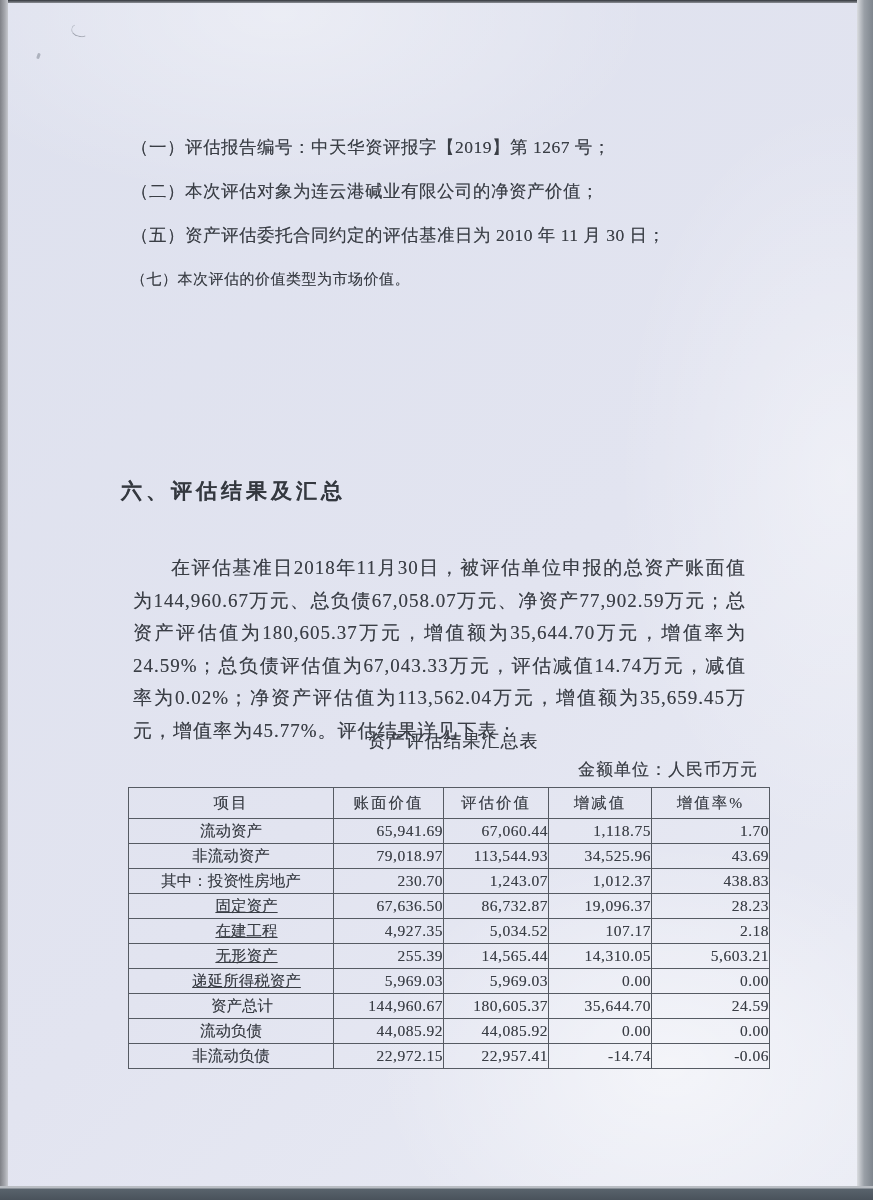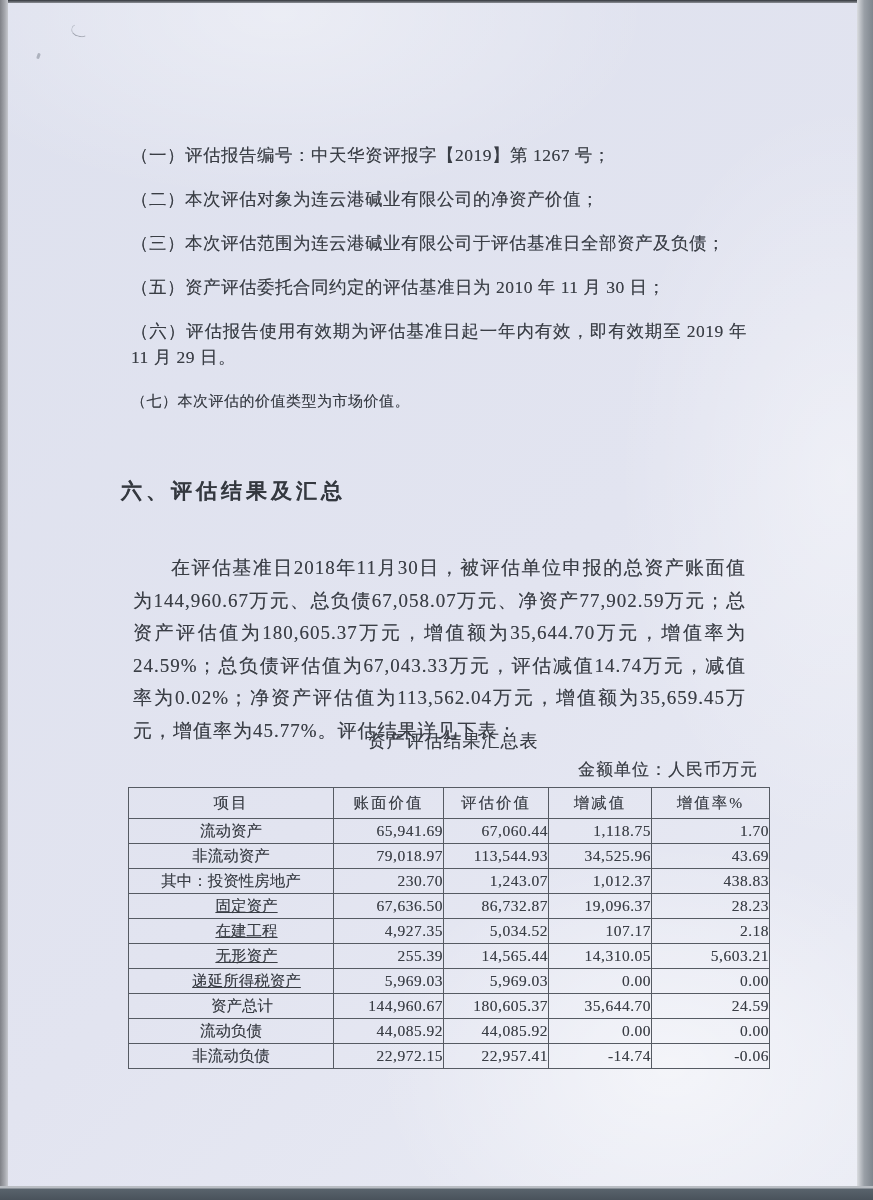--- a/index.html
+++ b/index.html
@@ -28,21 +28,21 @@
   }
   .artifact-curl{position:absolute;left:64px;top:22px;width:16px;height:11px;
     border:1.6px solid transparent;
     border-bottom-color:rgba(100,106,118,.5);border-left-color:rgba(100,106,118,.3);
     border-radius:50%;transform:rotate(14deg);}
   .artifact-dot{position:absolute;left:30px;top:51px;width:3px;height:6px;
     background:rgba(96,102,114,.4);transform:rotate(20deg);border-radius:2px;}
   
   .txt{color:#3a3e45;text-shadow:0 0 .6px rgba(62,66,76,.55);}
   .items{position:absolute;left:131px;top:126px;width:616px;}
-  .doc-item{margin:16px 0 18px 0;font-size:17.5px;line-height:26px;
+  .doc-item{margin:8px 0 18px 0;font-size:17.5px;line-height:26px;
     text-align:justify;letter-spacing:.5px;}
   .doc-item-small{font-size:15px;margin-top:4px;}
   .section-heading{position:absolute;left:121px;top:477px;margin:0;
     font-size:21px;font-weight:bold;letter-spacing:4px;color:#34383f;}
   .summary-paragraph{position:absolute;left:133px;top:552px;width:613px;margin:0;
     font-size:19px;line-height:32.6px;text-align:justify;
     text-indent:2em;letter-spacing:1px;}
   .table-title{position:absolute;left:147px;top:729px;width:612px;margin:0;
     font-size:18px;text-align:center;letter-spacing:1px;}
   .unit-note{position:absolute;left:148px;top:758px;width:610px;margin:0;
@@ -66,23 +66,21 @@
 <body>
 
 <div class="paper">
   <div class="artifact-curl"></div>
   <div class="artifact-dot"></div>
 </div>
 
 <div class="items txt">
   <p class="doc-item">（一）评估报告编号：中天华资评报字【2019】第 1267 号；</p>
   <p class="doc-item">（二）本次评估对象为连云港碱业有限公司的净资产价值；</p>
-  <p class="doc-item">（三）本次评估范围为连云港碱业有限公司于评估基准日全部资产及负债；</p>
   <p class="doc-item">（五）资产评估委托合同约定的评估基准日为 2010 年 11 月 30 日；</p>
-  <p class="doc-item">（六）评估报告使用有效期为评估基准日起一年内有效，即有效期至 2019 年 11 月 29 日。</p>
   <p class="doc-item doc-item-small">（七）本次评估的价值类型为市场价值。</p>
 </div>
 
 <h2 class="section-heading txt">六、评估结果及汇总</h2>
 
 <p class="summary-paragraph txt">在评估基准日2018年11月30日，被评估单位申报的总资产账面值为144,960.67万元、总负债67,058.07万元、净资产77,902.59万元；总资产评估值为180,605.37万元，增值额为35,644.70万元，增值率为24.59%；总负债评估值为67,043.33万元，评估减值14.74万元，减值率为0.02%；净资产评估值为113,562.04万元，增值额为35,659.45万元，增值率为45.77%。评估结果详见下表：</p>
 
 <p class="table-title txt">资产评估结果汇总表</p>
 <p class="unit-note txt">金额单位：人民币万元</p>
 

